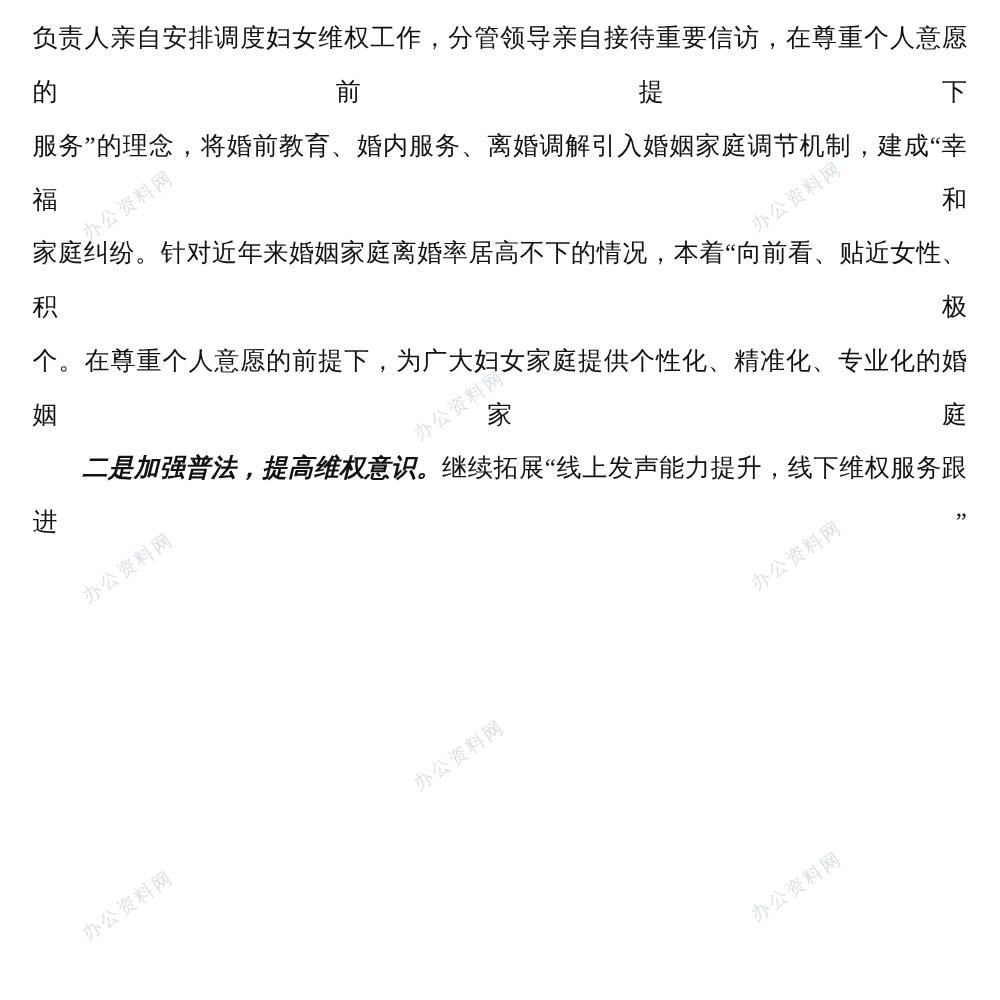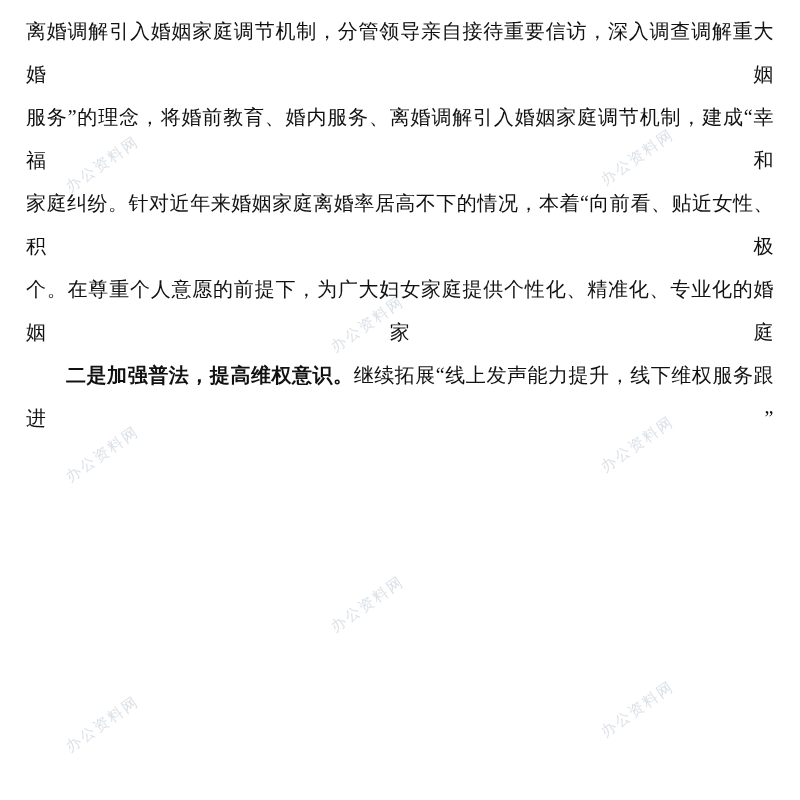--- a/index.html
+++ b/index.html
@@ -48,41 +48,42 @@
     letter-spacing: 0.5px;
   }
   .line.line-end {
     text-align-last: left;
   }
   .para2-first {
     text-indent: 2em;
   }
   .lead-bold {
     font-weight: bold;
+    font-style: italic;
   }
 </style>
 </head>
 <body>
 
 <div class="page">
 
   <div class="wm-layer">
     <div class="wm" style="left:60px;  top:155px;">办公资料网</div>
     <div class="wm" style="left:595px; top:148px;">办公资料网</div>
     <div class="wm" style="left:325px; top:315px;">办公资料网</div>
     <div class="wm" style="left:60px;  top:445px;">办公资料网</div>
     <div class="wm" style="left:595px; top:435px;">办公资料网</div>
     <div class="wm" style="left:325px; top:595px;">办公资料网</div>
     <div class="wm" style="left:60px;  top:715px;">办公资料网</div>
     <div class="wm" style="left:595px; top:700px;">办公资料网</div>
   </div>
 
   <div class="content">
 
-    <div class="line">离婚调解引入婚姻家庭调节机制，分管领导亲自接待重要信访，深入调查调解重大婚姻</div>
+    <div class="line">负责人亲自安排调度妇女维权工作，分管领导亲自接待重要信访，在尊重个人意愿的前提下</div>
     <div class="line">服务”的理念，将婚前教育、婚内服务、离婚调解引入婚姻家庭调节机制，建成“幸福和</div>
     <div class="line">家庭纠纷。针对近年来婚姻家庭离婚率居高不下的情况，本着“向前看、贴近女性、积极</div>
     <div class="line">个。在尊重个人意愿的前提下，为广大妇女家庭提供个性化、精准化、专业化的婚姻家庭</div>
 
     <div class="line para2-first">
       <span class="lead-bold">二是加强普法，提高维权意识。</span><span>继续拓展“线上发声能力提升，线下维权服务跟进”</span>
     </div>
 
   </div>
 </div>

